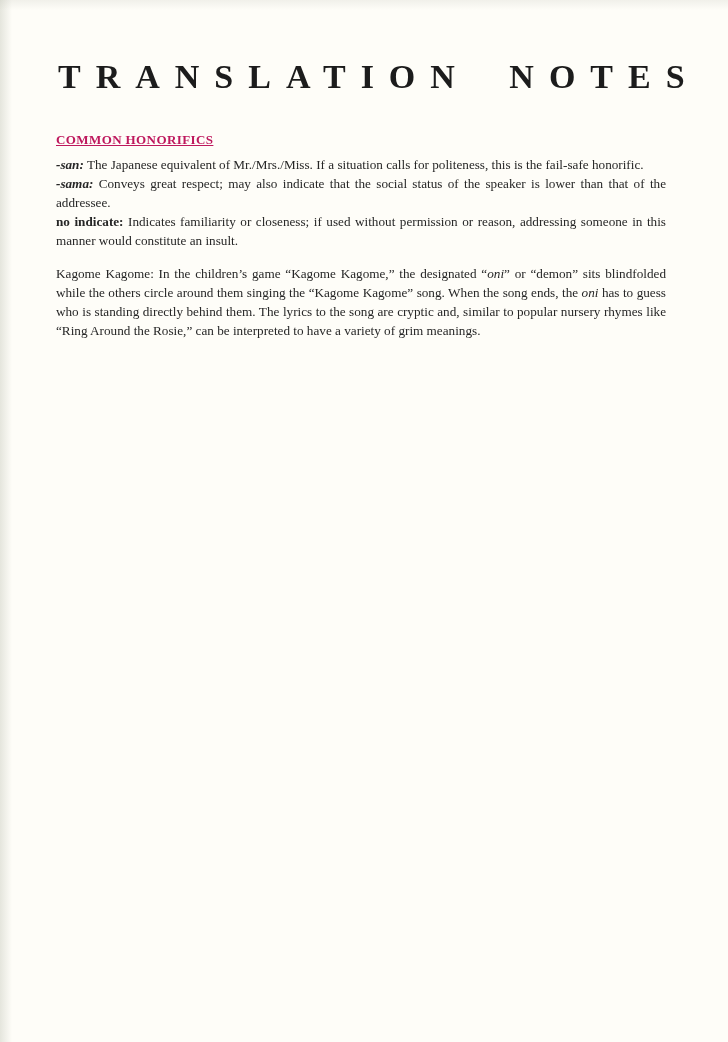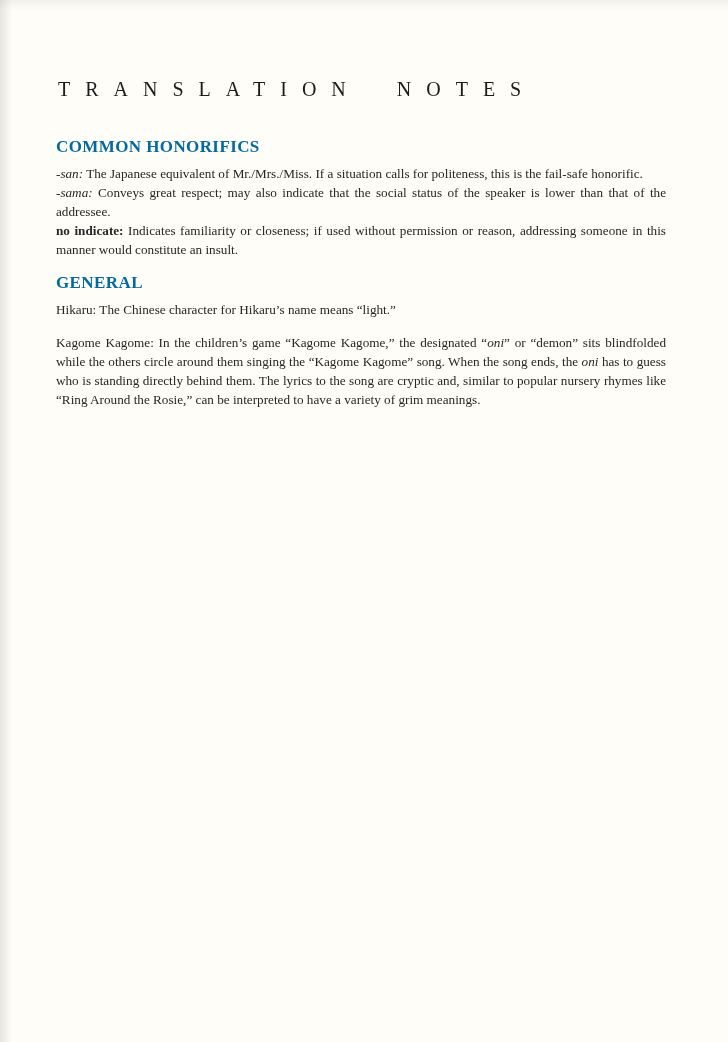--- a/index.html
+++ b/index.html
@@ -24,71 +24,68 @@
     pointer-events: none;
   }
   .edge-top {
     position: absolute;
     left: 0; top: 0; right: 0;
     height: 10px;
     background: linear-gradient(to bottom, rgba(180,182,170,0.18), rgba(180,182,170,0.0));
     pointer-events: none;
   }
   .title {
-    margin: 78px 56px 0 58px;
-    font-size: 20px;
-    font-weight: 400;
+    margin: 58px 56px 0 58px;
+    font-size: 34px;
+    font-weight: 700;
     letter-spacing: 15px;
     word-spacing: 16px;
     color: #1c1c1c;
     white-space: nowrap;
   }
   .content {
     margin: 36px 62px 0 56px;
   }
   .section-heading {
-    font-size: 17px;
+    font-size: 13px;
     font-weight: bold;
     letter-spacing: 0.4px;
-    color: #0369a1;
+    color: #be185d;
     margin: 0 0 7px 0;
+    text-decoration: underline;
   }
   .section {
     margin-bottom: 0;
   }
   .section + .section {
     margin-top: 14px;
   }
   .note-entry {
     margin: 0;
     font-size: 13.2px;
     line-height: 19px;
     text-align: justify;
     color: #262626;
   }
-  .seg-bolditalic { font-weight: normal; font-style: italic; margin-top: 8px; }
+  .seg-bolditalic { font-weight: bold; font-style: italic; margin-top: 8px; }
   .seg-bold { font-weight: bold; }
   .seg-italic { font-style: italic; }
   .seg-normal { }
 </style>
 </head>
 <body>
 
 <div class="edge-left"></div>
 <div class="edge-top"></div>
 
 <h1 class="title">TRANSLATION NOTES</h1>
 
 <div class="content" id="sections">
     <div class="section">
       <h2 class="section-heading">COMMON HONORIFICS</h2>
       <p class="note-entry"><span class="seg-bolditalic">-san:</span><span class="seg-normal"> The Japanese equivalent of Mr./Mrs./Miss. If a situation calls for politeness, this is the fail-safe honorific.</span></p>
       <p class="note-entry"><span class="seg-bolditalic">-sama:</span><span class="seg-normal"> Conveys great respect; may also indicate that the social status of the speaker is lower than that of the addressee.</span></p>
       <p class="note-entry"><span class="seg-bold">no indicate:</span><span class="seg-normal"> Indicates familiarity or closeness; if used without permission or reason, addressing someone in this manner would constitute an insult.</span></p>
     </div>
     <div class="section">
-      <h2 class="section-heading">GENERAL</h2>
-      <p class="note-entry"><span class="seg-normal">Hikaru: The Chinese character for Hikaru’s name means “light.”</span></p>
-    </div>
-    <div class="section">
       <p class="note-entry"><span class="seg-normal">Kagome Kagome: In the children’s game “Kagome Kagome,” the designated “</span><span class="seg-italic">oni</span><span class="seg-normal">” or “demon” sits blindfolded while the others circle around them singing the “Kagome Kagome” song. When the song ends, the </span><span class="seg-italic">oni</span><span class="seg-normal"> has to guess who is standing directly behind them. The lyrics to the song are cryptic and, similar to popular nursery rhymes like “Ring Around the Rosie,” can be interpreted to have a variety of grim meanings.</span></p>
     </div>
   </div>
 
 </body></html>

